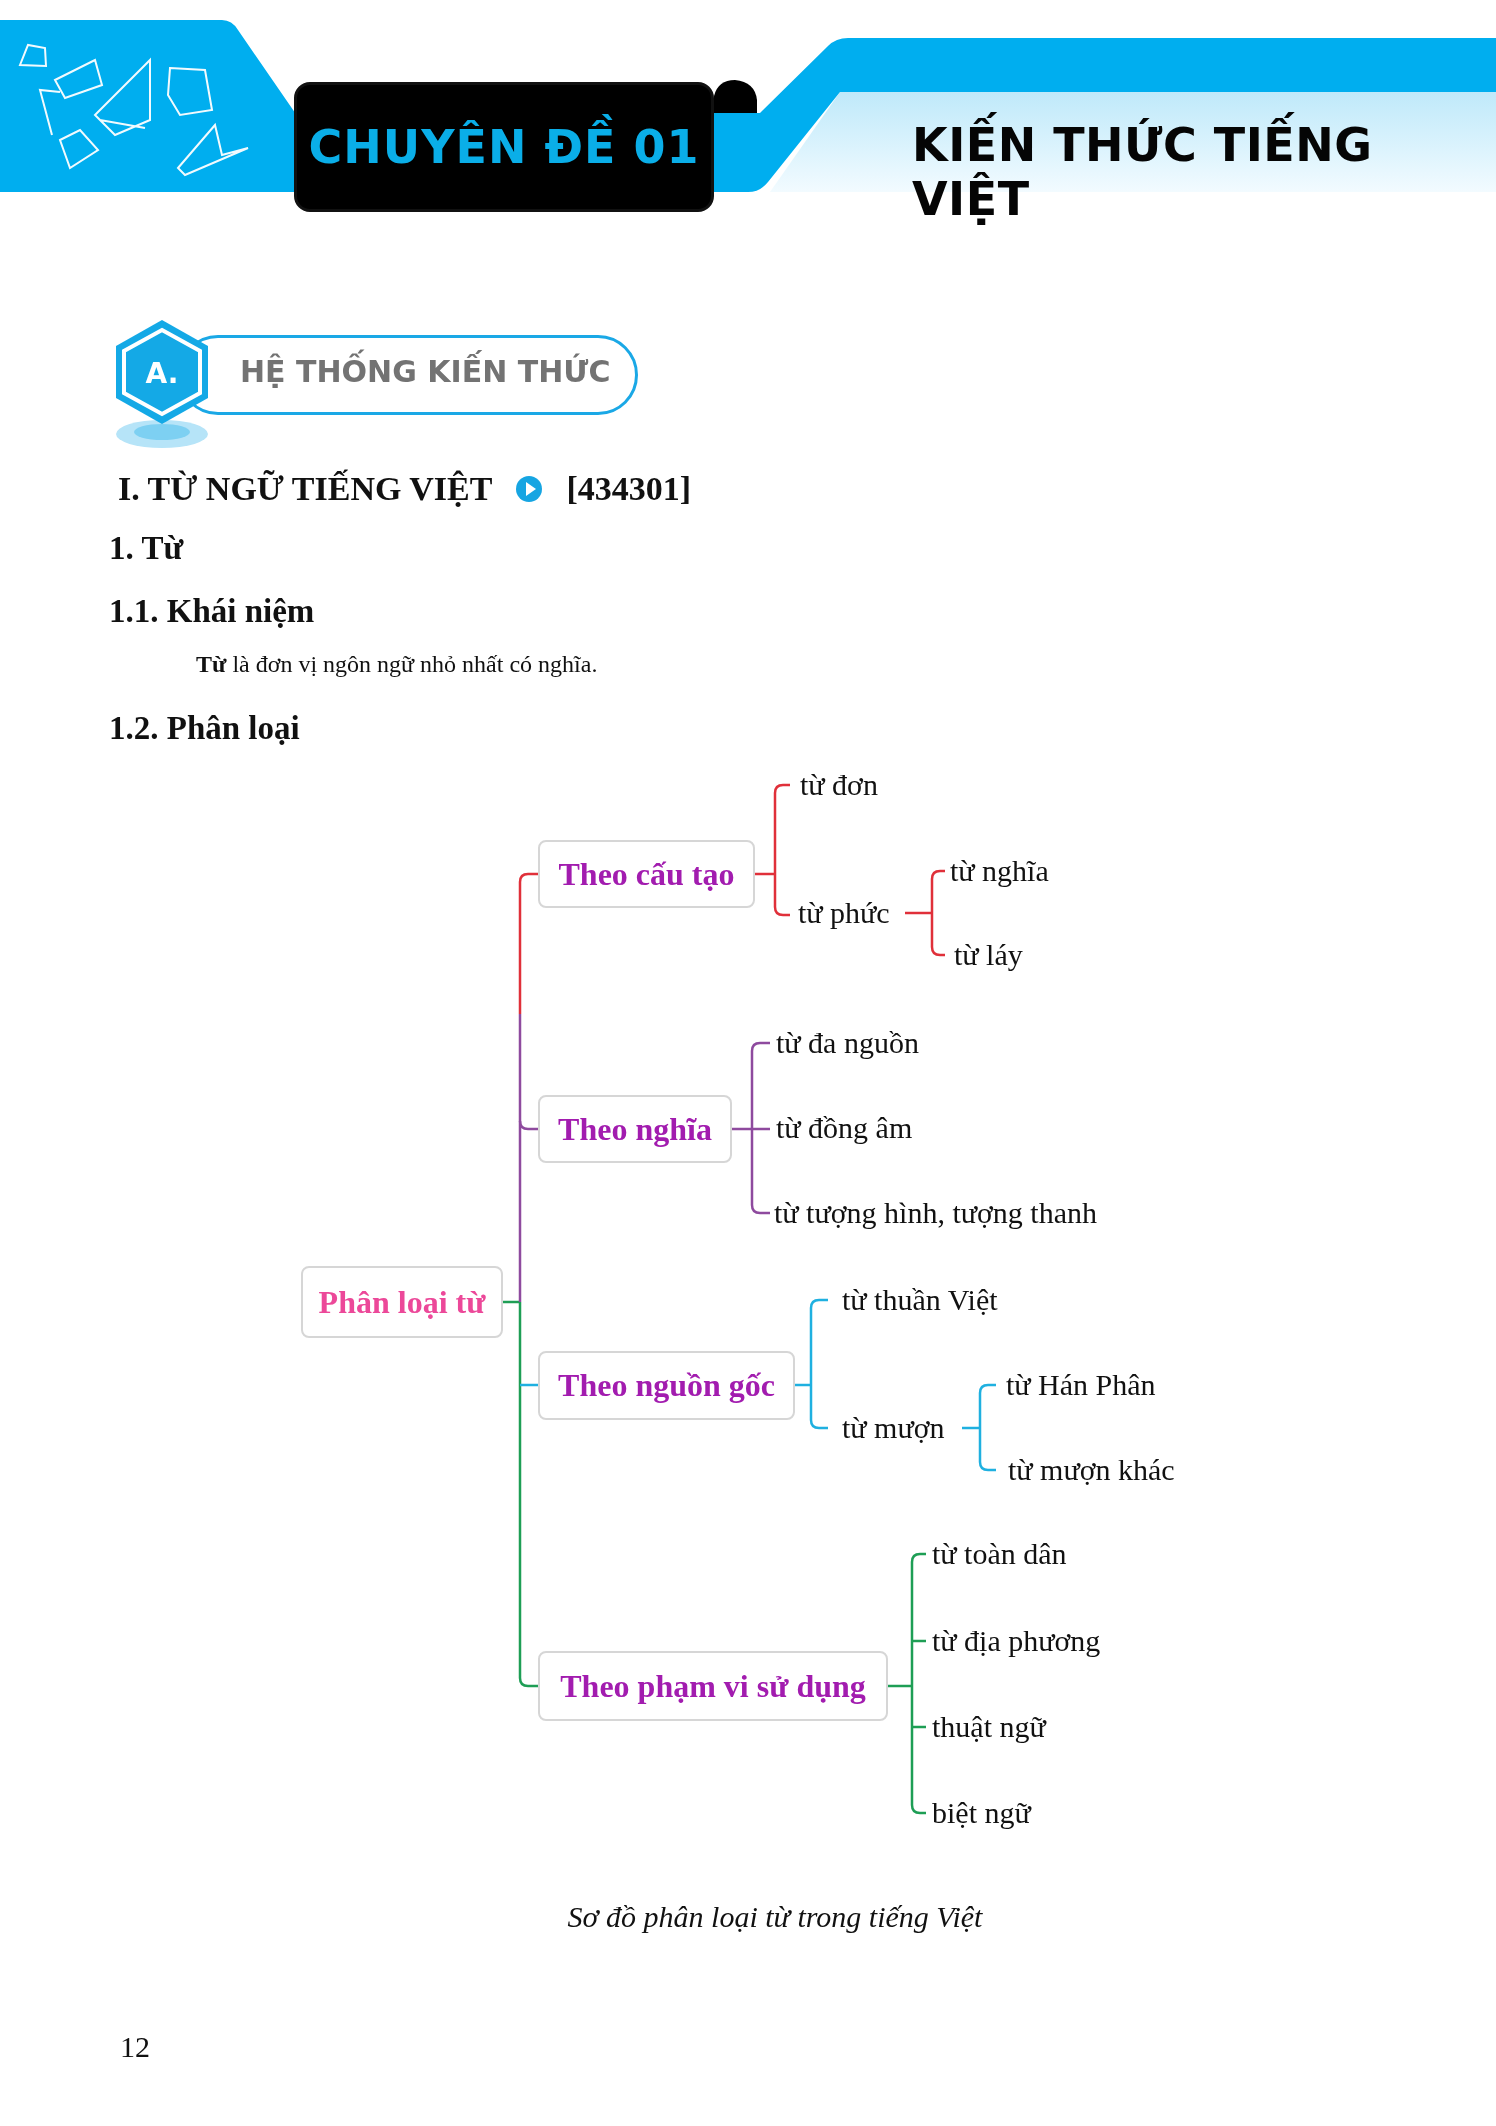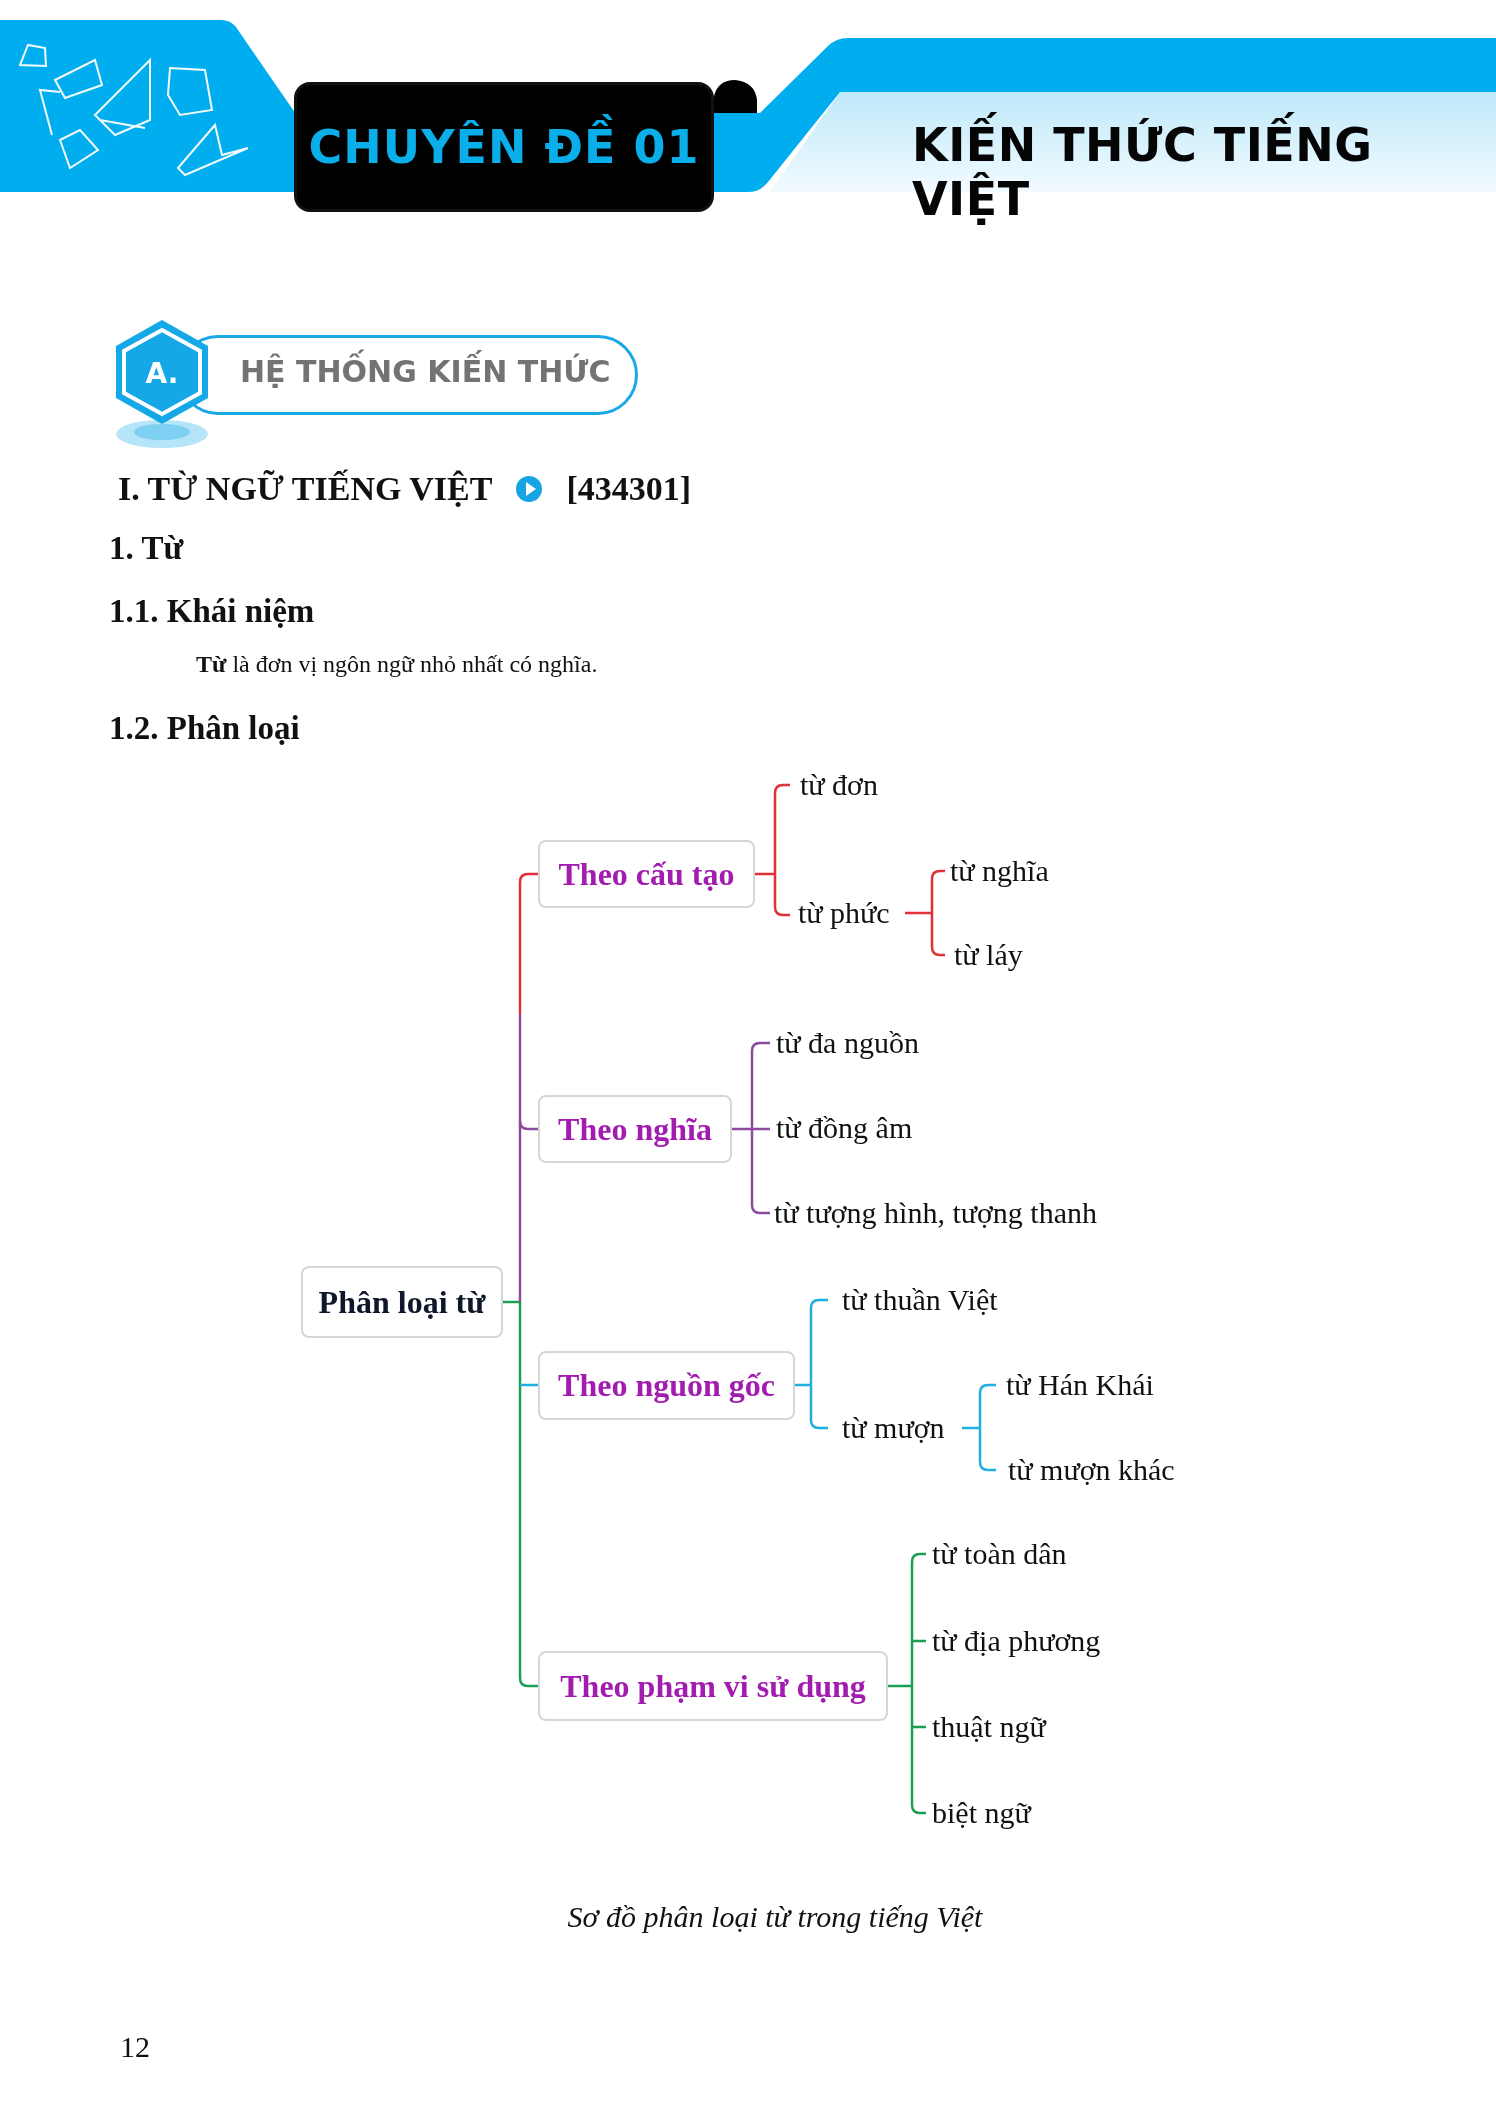--- a/index.html
+++ b/index.html
@@ -20,21 +20,21 @@
   .h1 { position:absolute; left:118px; top:470px; font-weight:bold; font-size:34px; display:flex; align-items:center; gap:24px; }
   .play-icon { width:26px; height:26px; border-radius:50%; background:#16a5e2; display:inline-flex; align-items:center; justify-content:center; }
   .play-icon::after { content:""; border-left:10px solid #fff; border-top:7px solid transparent; border-bottom:7px solid transparent; margin-left:3px; }
   .h2 { position:absolute; left:109px; font-weight:bold; font-size:33px; }
   .para { position:absolute; left:178px; top:651px; font-size:24px;margin-left:18px; }
   .para b { font-weight:bold; }
 
   
   .diagram { position:absolute; left:0; top:0; width:1496px; height:2126px; pointer-events:none; }
   .node { position:absolute; background:#fff; border:2px solid #d6d6d6; border-radius:8px; box-sizing:border-box; display:flex; align-items:center; justify-content:center; font-weight:bold; font-size:32px; color:#a21caf; pointer-events:auto; }
-  .node.root { color:#0f172a; }
+  .node.root { color:#ec4899; }
   .leaf { position:absolute; font-size:30px; color:#111; white-space:nowrap; transform:translateY(-50%); pointer-events:auto; }
 
   .caption { position:absolute; left:0; width:1550px; top:1900px; text-align:center; font-style:italic; font-size:30px; color:#111; }
   .page-num { position:absolute; left:120px; top:2030px; font-size:30px; }
 </style>
 </head>
 <body>
 
 <svg class="hdr-svg" width="1496" height="230">
   <defs>
@@ -129,21 +129,21 @@
 <div class="leaf" style="left:954px; top:955px;">từ láy</div>
 
 <div class="node" style="left:538px; top:1095px; width:194px; height:68px;">Theo nghĩa</div>
 <div class="leaf" style="left:776px; top:1043px;">từ đa nguồn</div>
 <div class="leaf" style="left:776px; top:1128px;">từ đồng âm</div>
 <div class="leaf" style="left:774px; top:1213px;">từ tượng hình, tượng thanh</div>
 
 <div class="node" style="left:538px; top:1351px; width:257px; height:69px;">Theo nguồn gốc</div>
 <div class="leaf" style="left:842px; top:1300px;">từ thuần Việt</div>
 <div class="leaf" style="left:842px; top:1428px;">từ mượn</div>
-<div class="leaf" style="left:1006px; top:1385px;">từ Hán Khái</div>
+<div class="leaf" style="left:1006px; top:1385px;">từ Hán Phân</div>
 <div class="leaf" style="left:1008px; top:1470px;">từ mượn khác</div>
 
 <div class="node" style="left:538px; top:1651px; width:350px; height:70px;">Theo phạm vi sử dụng</div>
 <div class="leaf" style="left:932px; top:1554px;">từ toàn dân</div>
 <div class="leaf" style="left:932px; top:1641px;">từ địa phương</div>
 <div class="leaf" style="left:932px; top:1727px;">thuật ngữ</div>
 <div class="leaf" style="left:932px; top:1813px;">biệt ngữ</div>
 
 <div class="caption">Sơ đồ phân loại từ trong tiếng Việt</div>
 <div class="page-num">12</div>

